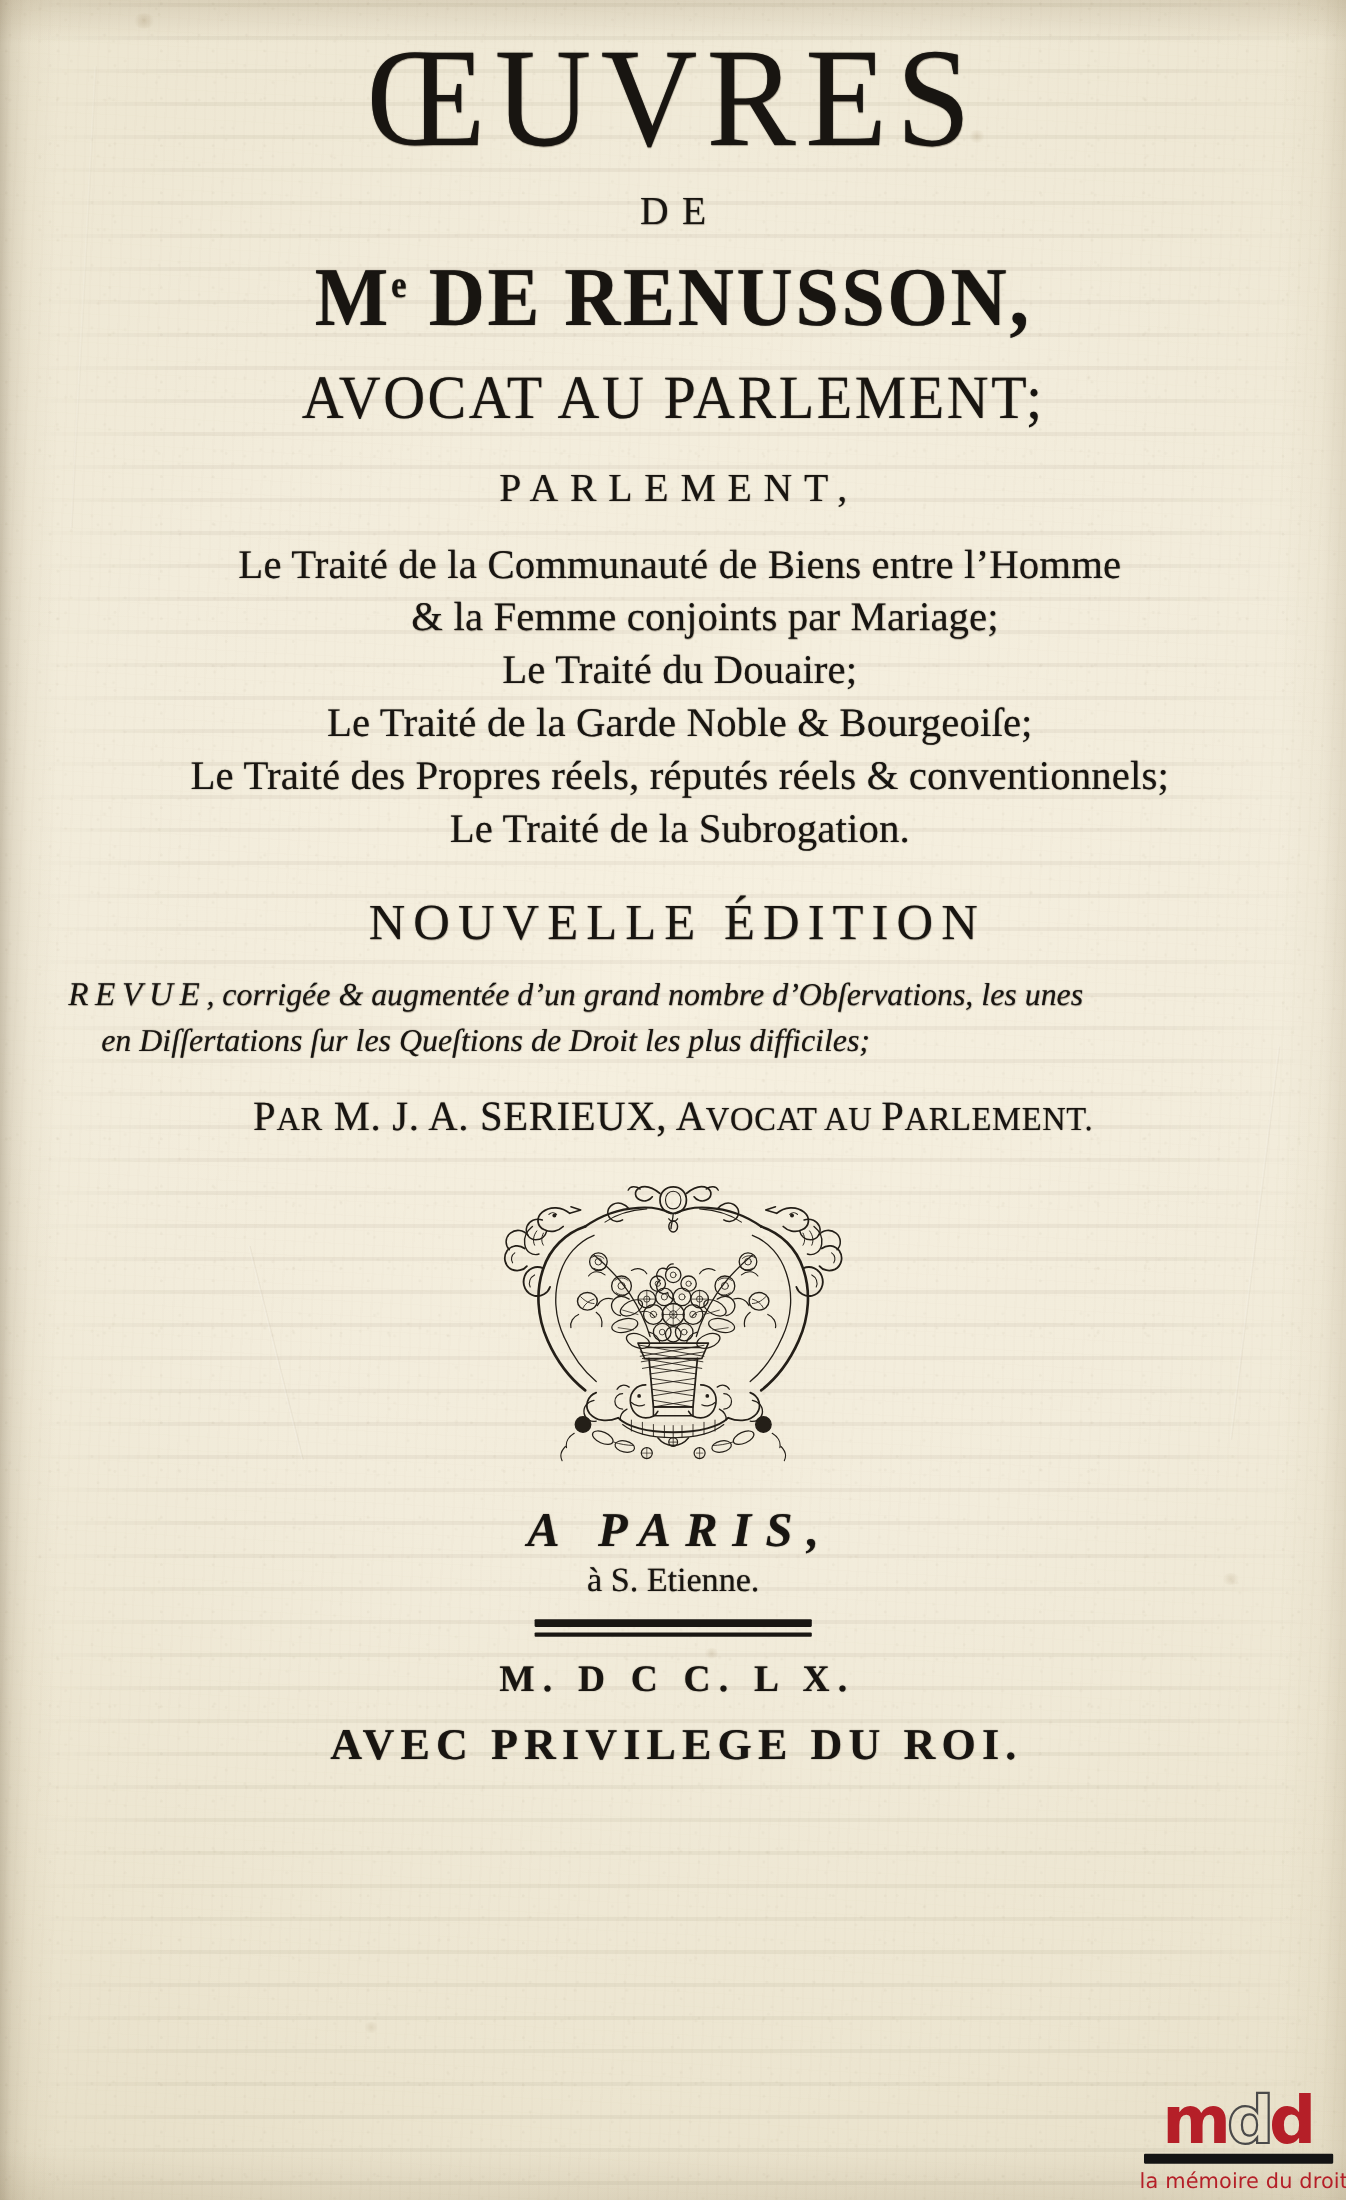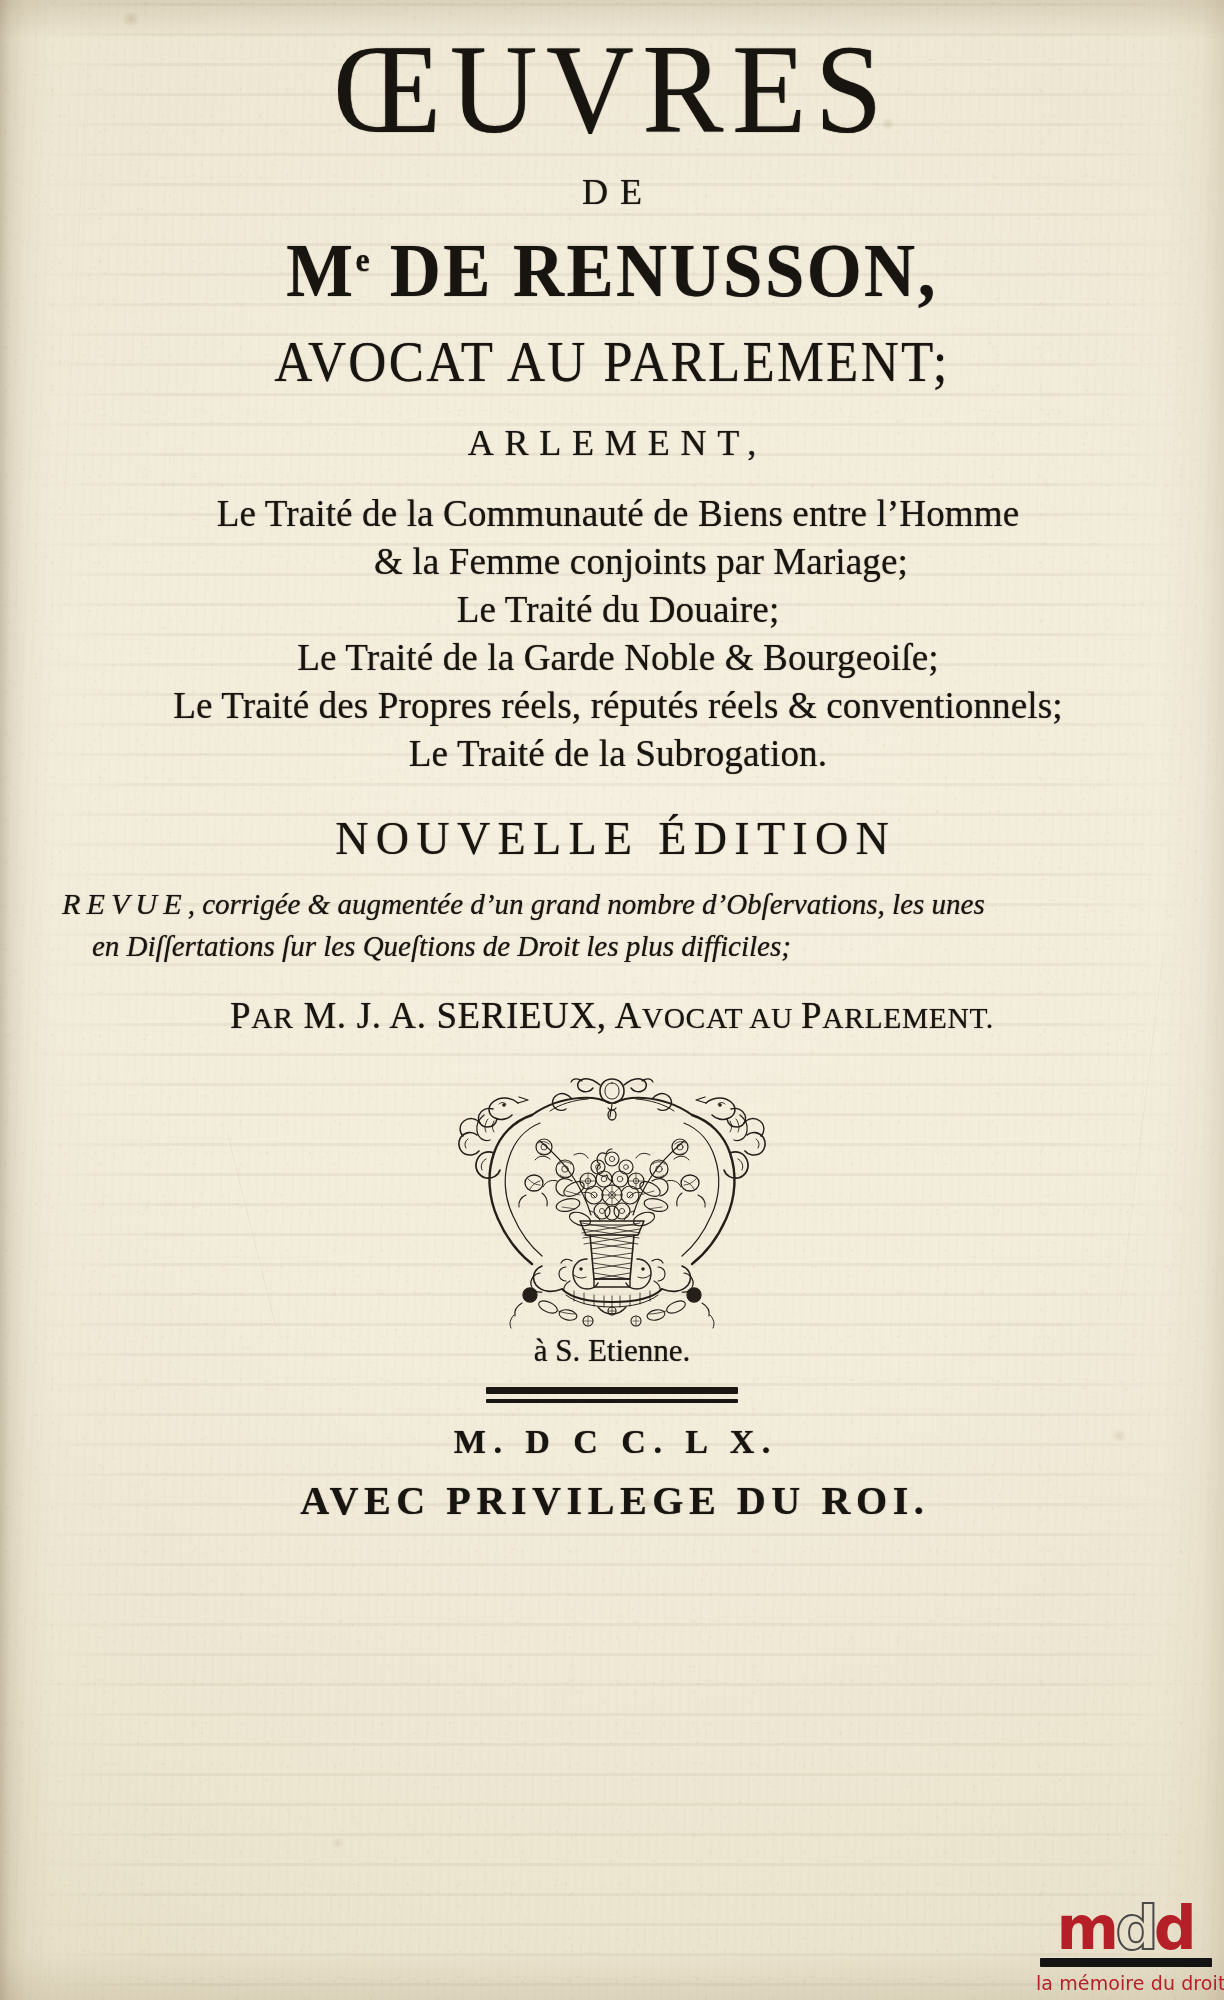--- a/index.html
+++ b/index.html
@@ -311,21 +311,21 @@
   <div class="content">
 
     <div class="t-oeuvres ink">ŒUVRES</div>
 
     <div class="t-de ink">DE</div>
 
     <div class="t-renusson ink"><span>M</span><sup>e</sup><span> DE RENUSSON,</span></div>
 
     <div class="t-avocat ink">AVOCAT AU PARLEMENT;</div>
 
-    <div class="t-contenant ink">ARLEMENT,</div>
+    <div class="t-contenant ink">PARLEMENT,</div>
 
     <div class="treatises ink">
       <div class="treatise-line">Le Traité de la Communauté de Biens entre l’Homme</div>
       <div class="treatise-line cont">&amp; la Femme conjoints par Mariage;</div>
       <div class="treatise-line">Le Traité du Douaire;</div>
       <div class="treatise-line">Le Traité de la Garde Noble &amp; Bourgeoiſe;</div>
       <div class="treatise-line">Le Traité des Propres réels, réputés réels &amp; conventionnels;</div>
       <div class="treatise-line">Le Traité de la Subrogation.</div>
     </div>
 
@@ -502,20 +502,21 @@
         <ellipse cx="146" cy="252" rx="9" ry="5" transform="rotate(12 146 252)" stroke-width="1.1"></ellipse>
         <ellipse cx="234" cy="252" rx="9" ry="5" transform="rotate(-12 234 252)" stroke-width="1.1"></ellipse>
         <path d="M136 248c6 2 12 3 18 3M244 248c-6 2-12 3-18 3" stroke-width=".8"></path>
         <path d="M92 252c-4 4-5 9-3 13M288 252c4 4 5 9 3 13" stroke-width="1"></path>
         <circle cx="166" cy="258" r="5" stroke-width="1.1"></circle>
         <circle cx="214" cy="258" r="5" stroke-width="1.1"></circle>
         <path d="M161 258h10M166 253v10M211 258h6M214 253v10" stroke-width=".6"></path>
       </svg>
     </div>
 
+    <div class="t-paris ink">A PARIS,</div>
     <div class="t-etienne ink">à S. Etienne.</div>
 
     <div class="rule">
       <div class="r1"></div>
       <div class="r2"></div>
     </div>
 
     <div class="t-date ink">M. D C C. L X.</div>
     <div class="t-privilege ink">AVEC PRIVILEGE DU ROI.</div>
   </div>

